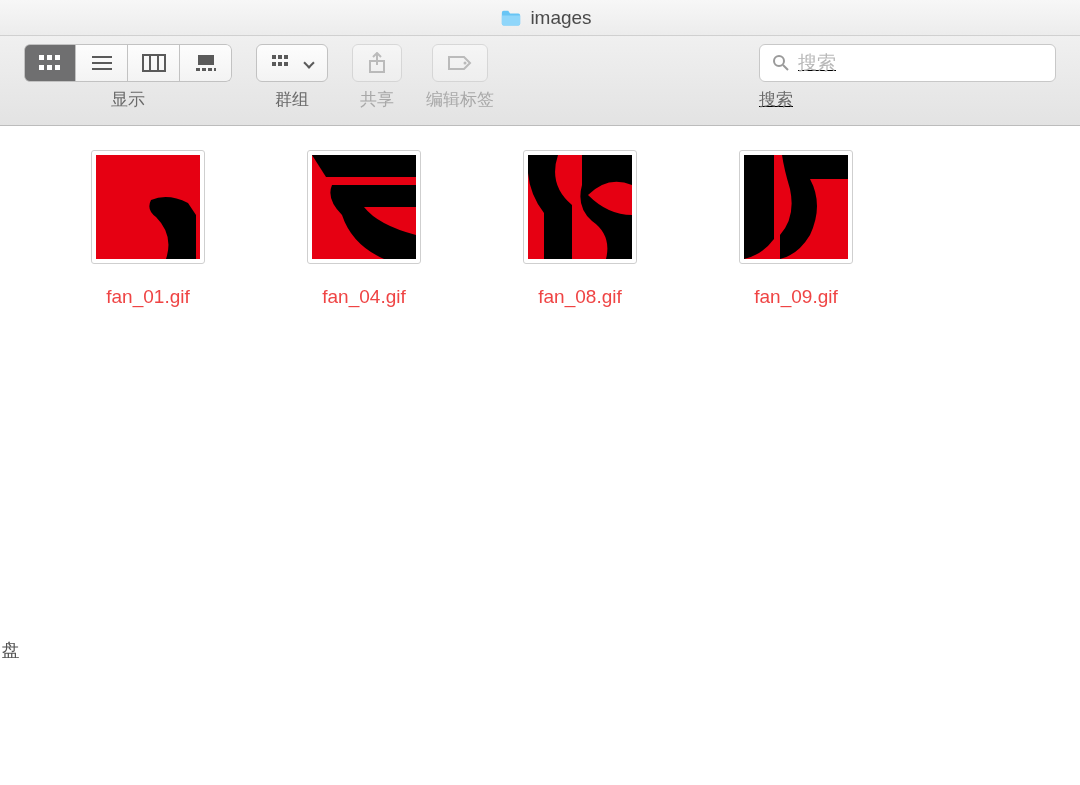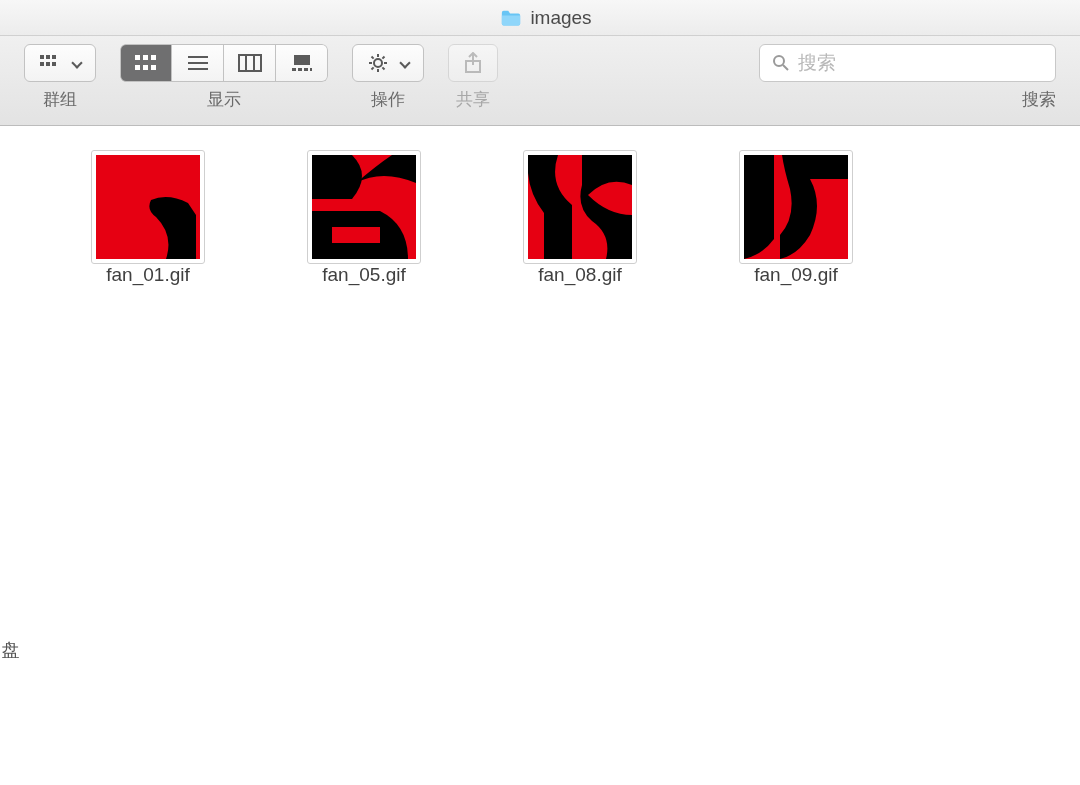--- a/index.html
+++ b/index.html
@@ -85,24 +85,25 @@
       font-size: 17px;
       color: #6a6a6a;
     }
     .toolbar-label.disabled {
       color: #a8a8a8;
     }
     .spacer { flex: 1; }
     .search-wrap {
       display: flex;
       flex-direction: column;
-      align-items: flex-end;
+      align-items: flex-start;
       gap: 6px;
       flex: 1;
       max-width: 380px;
+      text-decoration: underline;
     }
     .search-box {
       width: 100%;
       height: 38px;
       background: #fff;
       border: 1px solid #c8c8c8;
       border-radius: 6px;
       display: flex;
       align-items: center;
       padding: 0 12px;
@@ -167,54 +168,40 @@
       background: #e60012;
       position: relative;
       overflow: hidden;
     }
     .thumb svg {
       width: 100%;
       height: 100%;
       display: block;
     }
     .file-name {
+      margin-top: 22px;
       font-size: 19px;
-      color: #404040;
+      color: #ef4444;
     }
     .chev { border: solid #5a5a5a; border-width: 0 2px 2px 0; display: inline-block; padding: 3px; transform: rotate(45deg); margin-left: 4px; }
   </style>
 </head>
 <body>
 
 <div class="titlebar">
   <span class="folder-icon">
     <svg viewBox="0 0 24 20">
         <path fill="#68c5f5" d="M2 4a2 2 0 0 1 2-2h5l2 3h9a2 2 0 0 1 2 2v9a2 2 0 0 1-2 2H4a2 2 0 0 1-2-2V4z"></path>
         <path fill="#8fd6fa" d="M2 7h20v9a2 2 0 0 1-2 2H4a2 2 0 0 1-2-2V7z"></path>
       </svg>
   </span>
   <span class="titlebar-title">images</span>
 </div>
 
 <div class="toolbar">
-  <div class="toolbar-group">
-    <div class="toolbar-btn single-btn">
-      <svg width="22" height="18" viewBox="0 0 22 18">
-        <rect x="1" y="1" width="4" height="4" fill="#5a5a5a"></rect>
-          <rect x="7" y="1" width="4" height="4" fill="#5a5a5a"></rect>
-          <rect x="13" y="1" width="4" height="4" fill="#5a5a5a"></rect>
-        <rect x="1" y="8" width="4" height="4" fill="#5a5a5a"></rect>
-          <rect x="7" y="8" width="4" height="4" fill="#5a5a5a"></rect>
-          <rect x="13" y="8" width="4" height="4" fill="#5a5a5a"></rect>
-      </svg>
-      <span class="chev"></span>
-    </div>
-    <span class="toolbar-label">群组</span>
-  </div>
-
   <div class="toolbar-group">
     <div class="view-seg toolbar-group-buttons">
       <div class="toolbar-btn active">
         <svg width="24" height="18" viewBox="0 0 24 18">
           <rect x="1" y="1" width="5" height="5" fill="#fff"></rect>
             <rect x="9" y="1" width="5" height="5" fill="#fff"></rect>
             <rect x="17" y="1" width="5" height="5" fill="#fff"></rect>
           <rect x="1" y="11" width="5" height="5" fill="#fff"></rect>
             <rect x="9" y="11" width="5" height="5" fill="#fff"></rect>
             <rect x="17" y="11" width="5" height="5" fill="#fff"></rect>
@@ -242,49 +229,54 @@
             <rect x="14" y="14" width="4" height="3" fill="#5a5a5a"></rect>
             <rect x="20" y="14" width="2" height="3" fill="#5a5a5a"></rect>
         </svg>
       </div>
     </div>
     <span class="toolbar-label">显示</span>
   </div>
 
   <div class="toolbar-group">
     <div class="toolbar-btn single-btn">
-      <svg width="22" height="22" viewBox="0 0 22 22">
-        <circle cx="11" cy="11" r="4" fill="none" stroke="#5a5a5a" stroke-width="2"></circle>
-        <g stroke="#5a5a5a" stroke-width="2">
-          <line x1="11" y1="2" x2="11" y2="5"></line>
-            <line x1="11" y1="17" x2="11" y2="20"></line>
-          <line x1="2" y1="11" x2="5" y2="11"></line>
-            <line x1="17" y1="11" x2="20" y2="11"></line>
-          <line x1="4.5" y1="4.5" x2="6.6" y2="6.6"></line>
-            <line x1="15.4" y1="15.4" x2="17.5" y2="17.5"></line>
-          <line x1="4.5" y1="17.5" x2="6.6" y2="15.4"></line>
-            <line x1="15.4" y1="6.6" x2="17.5" y2="4.5"></line>
-        </g>
+      <svg width="22" height="18" viewBox="0 0 22 18">
+        <rect x="1" y="1" width="4" height="4" fill="#5a5a5a"></rect>
+          <rect x="7" y="1" width="4" height="4" fill="#5a5a5a"></rect>
+          <rect x="13" y="1" width="4" height="4" fill="#5a5a5a"></rect>
+        <rect x="1" y="8" width="4" height="4" fill="#5a5a5a"></rect>
+          <rect x="7" y="8" width="4" height="4" fill="#5a5a5a"></rect>
+          <rect x="13" y="8" width="4" height="4" fill="#5a5a5a"></rect>
       </svg>
       <span class="chev"></span>
     </div>
-    <span class="toolbar-label">操作</span>
-  </div>
+    <span class="toolbar-label">群组</span>
+  </div>
+
 
   <div class="toolbar-group">
     <div class="toolbar-btn single-btn" style="opacity:0.5">
       <svg width="20" height="22" viewBox="0 0 20 22">
         <rect x="3" y="9" width="14" height="11" fill="none" stroke="#8a8a8a" stroke-width="2"></rect>
         <line x1="10" y1="13" x2="10" y2="1" stroke="#8a8a8a" stroke-width="2"></line>
         <polyline points="6,5 10,1 14,5" fill="none" stroke="#8a8a8a" stroke-width="2"></polyline>
       </svg>
     </div>
     <span class="toolbar-label disabled">共享</span>
   </div>
 
+  <div class="toolbar-group">
+    <div class="toolbar-btn single-btn" style="opacity:0.5">
+      <svg width="26" height="18" viewBox="0 0 26 18">
+        <path d="M2 3h15l6 6-6 6H2z" fill="none" stroke="#8a8a8a" stroke-width="2"></path>
+        <circle cx="18" cy="9" r="1.5" fill="#8a8a8a"></circle>
+      </svg>
+    </div>
+    <span class="toolbar-label disabled">编辑标签</span>
+  </div>
 
   <div class="spacer"></div>
 
   <div class="search-wrap">
     <div class="search-box">
       <svg width="18" height="18" viewBox="0 0 18 18" style="margin-right:8px">
         <circle cx="7" cy="7" r="5" fill="none" stroke="#9a9a9a" stroke-width="2"></circle>
         <line x1="11" y1="11" x2="16" y2="16" stroke="#9a9a9a" stroke-width="2"></line>
       </svg>
       <input class="search-input" placeholder="搜索" style="">
@@ -303,28 +295,26 @@
               <path d="M55 45 Q72 38 92 48 L100 60 L100 104 L70 104 Q78 80 60 62 Q50 55 55 45 Z" fill="#000"></path>
             </svg>
           </div>
     </div>
     <div class="file-name">fan_01.gif</div>
   </div>
       <div class="file-item">
     <div class="thumb-wrap">
       <div class="thumb">
             <svg viewBox="0 0 104 104">
-              <path d="M0 0 L40 0 Q60 20 40 44 L0 44 Z" fill="#000"></path>
-              <path d="M44 28 Q70 14 104 28 L104 0 L80 0 Q65 10 44 28 Z" fill="#000"></path>
-              <path d="M0 56 L68 56 Q96 70 96 104 L0 104 Z" fill="#000"></path>
-              <rect x="20" y="72" width="48" height="16" fill="#e60012"></rect>
+              <path d="M0 0 L104 0 L104 22 L14 22 Z" fill="#000"></path>
+              <path d="M20 30 L104 30 L104 52 L52 52 Q66 70 104 80 L104 104 L72 104 Q40 90 30 60 Q14 44 20 30 Z" fill="#000"></path>
             </svg>
           </div>
     </div>
-    <div class="file-name">fan_05.gif</div>
+    <div class="file-name">fan_04.gif</div>
   </div>
       <div class="file-item">
     <div class="thumb-wrap">
       <div class="thumb">
             <svg viewBox="0 0 104 104">
               <path d="M0 0 L30 0 Q20 30 44 50 L44 104 L16 104 L16 58 Q2 40 0 18 Z" fill="#000"></path>
               <path d="M54 0 L104 0 L104 30 Q80 20 60 40 Q80 60 104 60 L104 104 L78 104 Q84 80 64 66 Q48 52 54 30 Z" fill="#000"></path>
             </svg>
           </div>
     </div>

